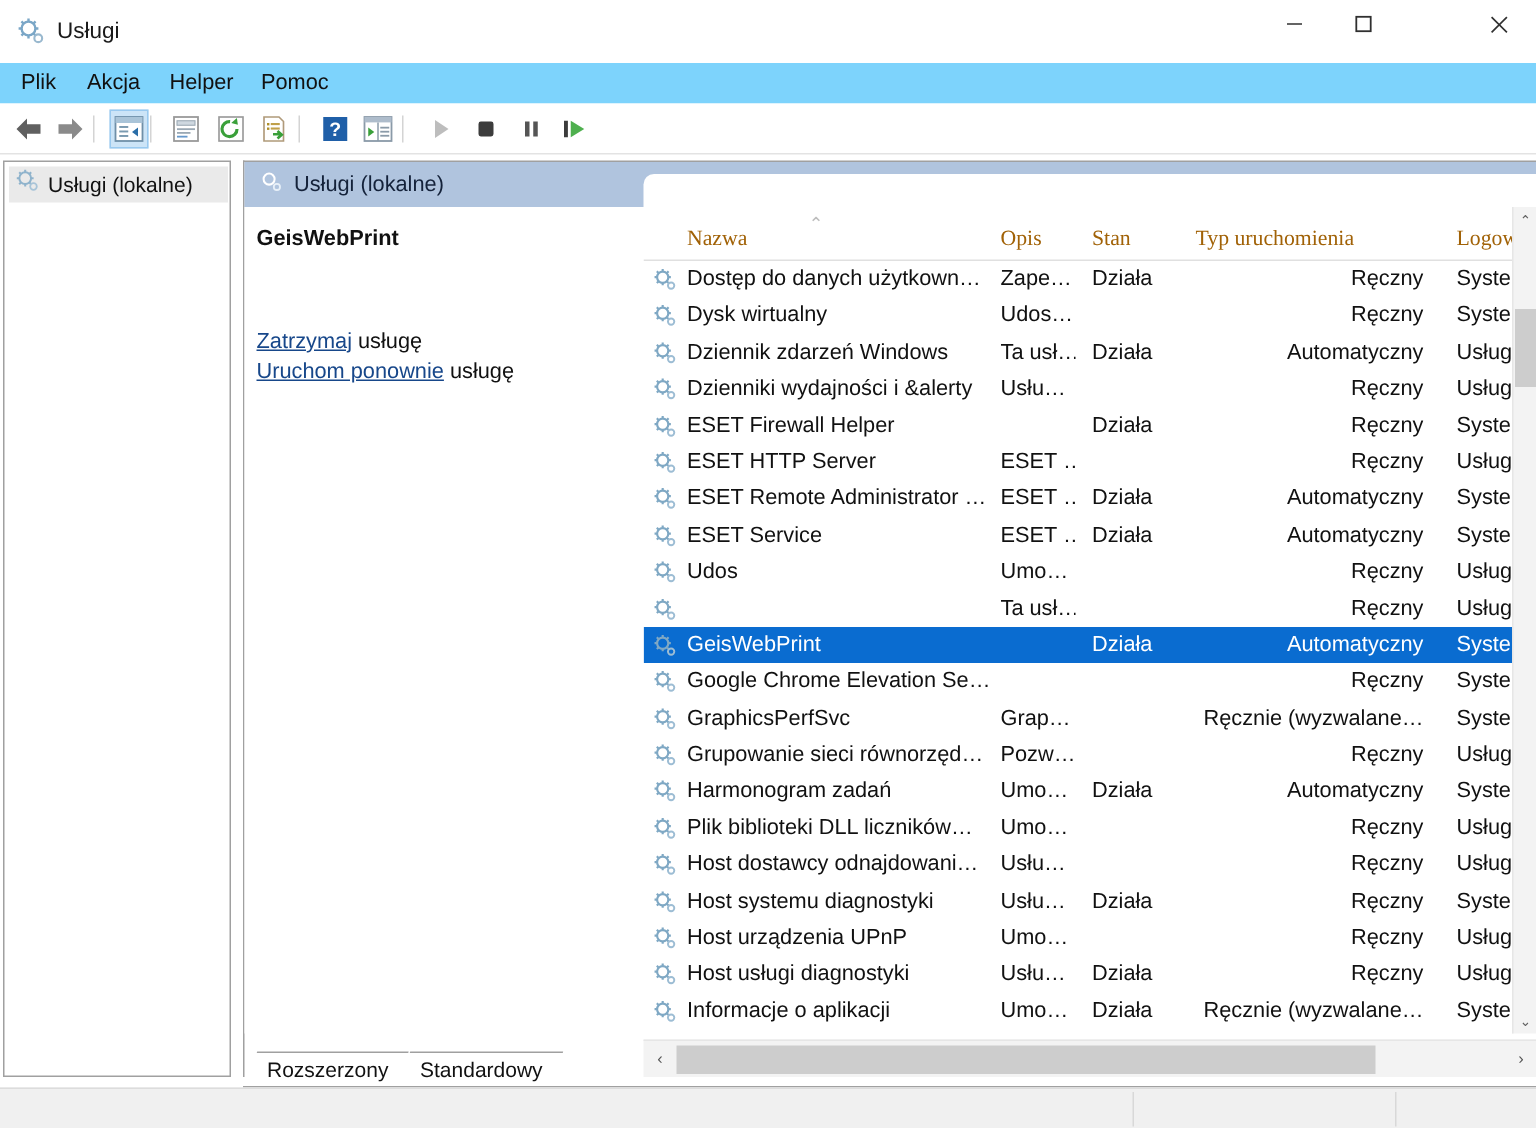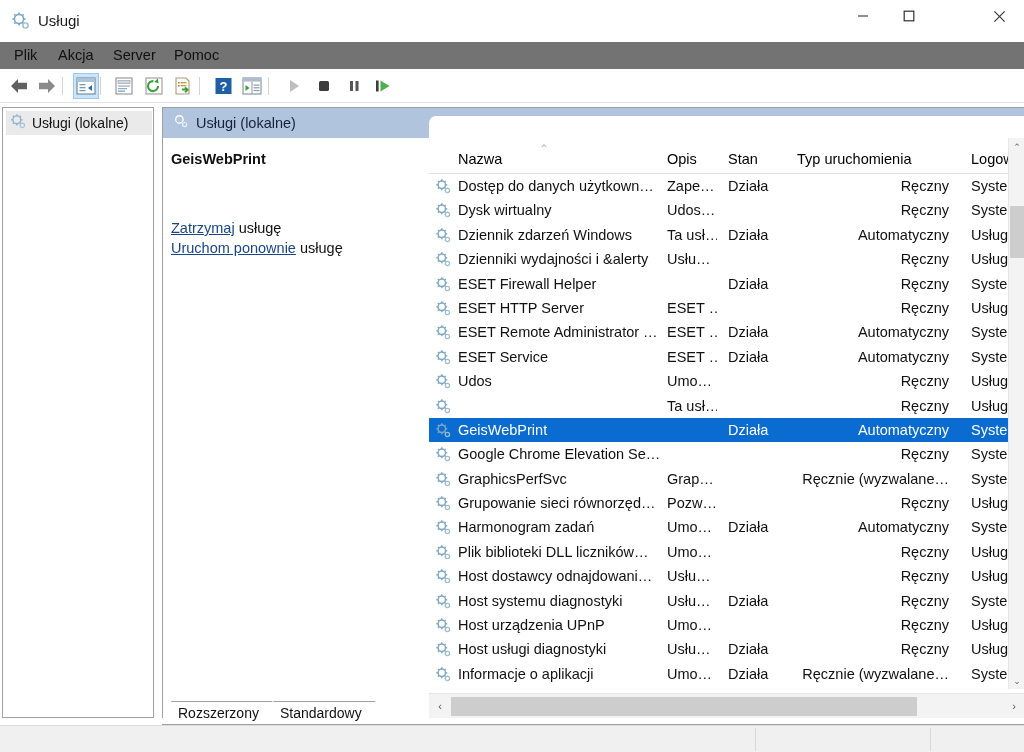--- a/index.html
+++ b/index.html
@@ -43,21 +43,21 @@
   }
   .win-btn svg { display: block; }
   .btn-min { right: 138px; }
   .btn-max { right: 92px; }
   .btn-close { right: 2px; }
 
   
   .menubar {
     position: absolute; left: 0; top: 42px;
     width: 1024px; height: 27px;
-    background: #737373;
+    background: #7dd3fc;
   }
   .menu-item {
     position: absolute; top: 0;
     height: 27px; line-height: 27px;
     font-size: 14.5px; color: #111111;
     padding: 0 6px;
     white-space: nowrap;
     cursor: default;
   }
 
@@ -171,23 +171,24 @@
   }
   .lv-header {
     position: absolute; left: 0; top: 6px;
     width: 596px; height: 30px;
     background: #ffffff;
     border-bottom: 1px solid #e0e0e0;
   }
   .lv-col-head {
     position: absolute; top: 0;
     height: 30px; line-height: 30px;
-    font-size: 14.5px; color: #000000;
+    font-size: 14.5px; color: #a16207;
     white-space: nowrap; overflow: hidden;
     cursor: default;
+    font-family: Liberation Serif, serif;
   }
   .lv-sort {
     position: absolute; left: 110px; top: -1px;
     font-size: 12px; color: #bdbdbd;
     line-height: 12px;
   }
 
   .lv-rows {
     position: absolute; left: 0; top: 36px;
     width: 596px; height: 515px;
@@ -336,21 +337,21 @@
       <svg width="13" height="13" viewBox="0 0 13 13">
         <line x1="1.4" y1="1.4" x2="11.6" y2="11.6" stroke="#303030" stroke-width="1.1"></line>
         <line x1="11.6" y1="1.4" x2="1.4" y2="11.6" stroke="#303030" stroke-width="1.1"></line>
       </svg>
     </div>
   </div>
 
   <div class="menubar">
     <div class="menu-item" style="left:8px">Plik</div>
     <div class="menu-item" style="left:52px">Akcja</div>
-    <div class="menu-item" style="left:107px">Server</div>
+    <div class="menu-item" style="left:107px">Helper</div>
     <div class="menu-item" style="left:168px">Pomoc</div>
   </div>
 
   <div class="toolbar">
     <div class="tb-sep" style="left:62px"></div>
     <div class="tb-sep" style="left:100px"></div>
     <div class="tb-sep" style="left:199px"></div>
     <div class="tb-sep" style="left:268px"></div>
 
     <div class="tb-btn" style="left:6px">

